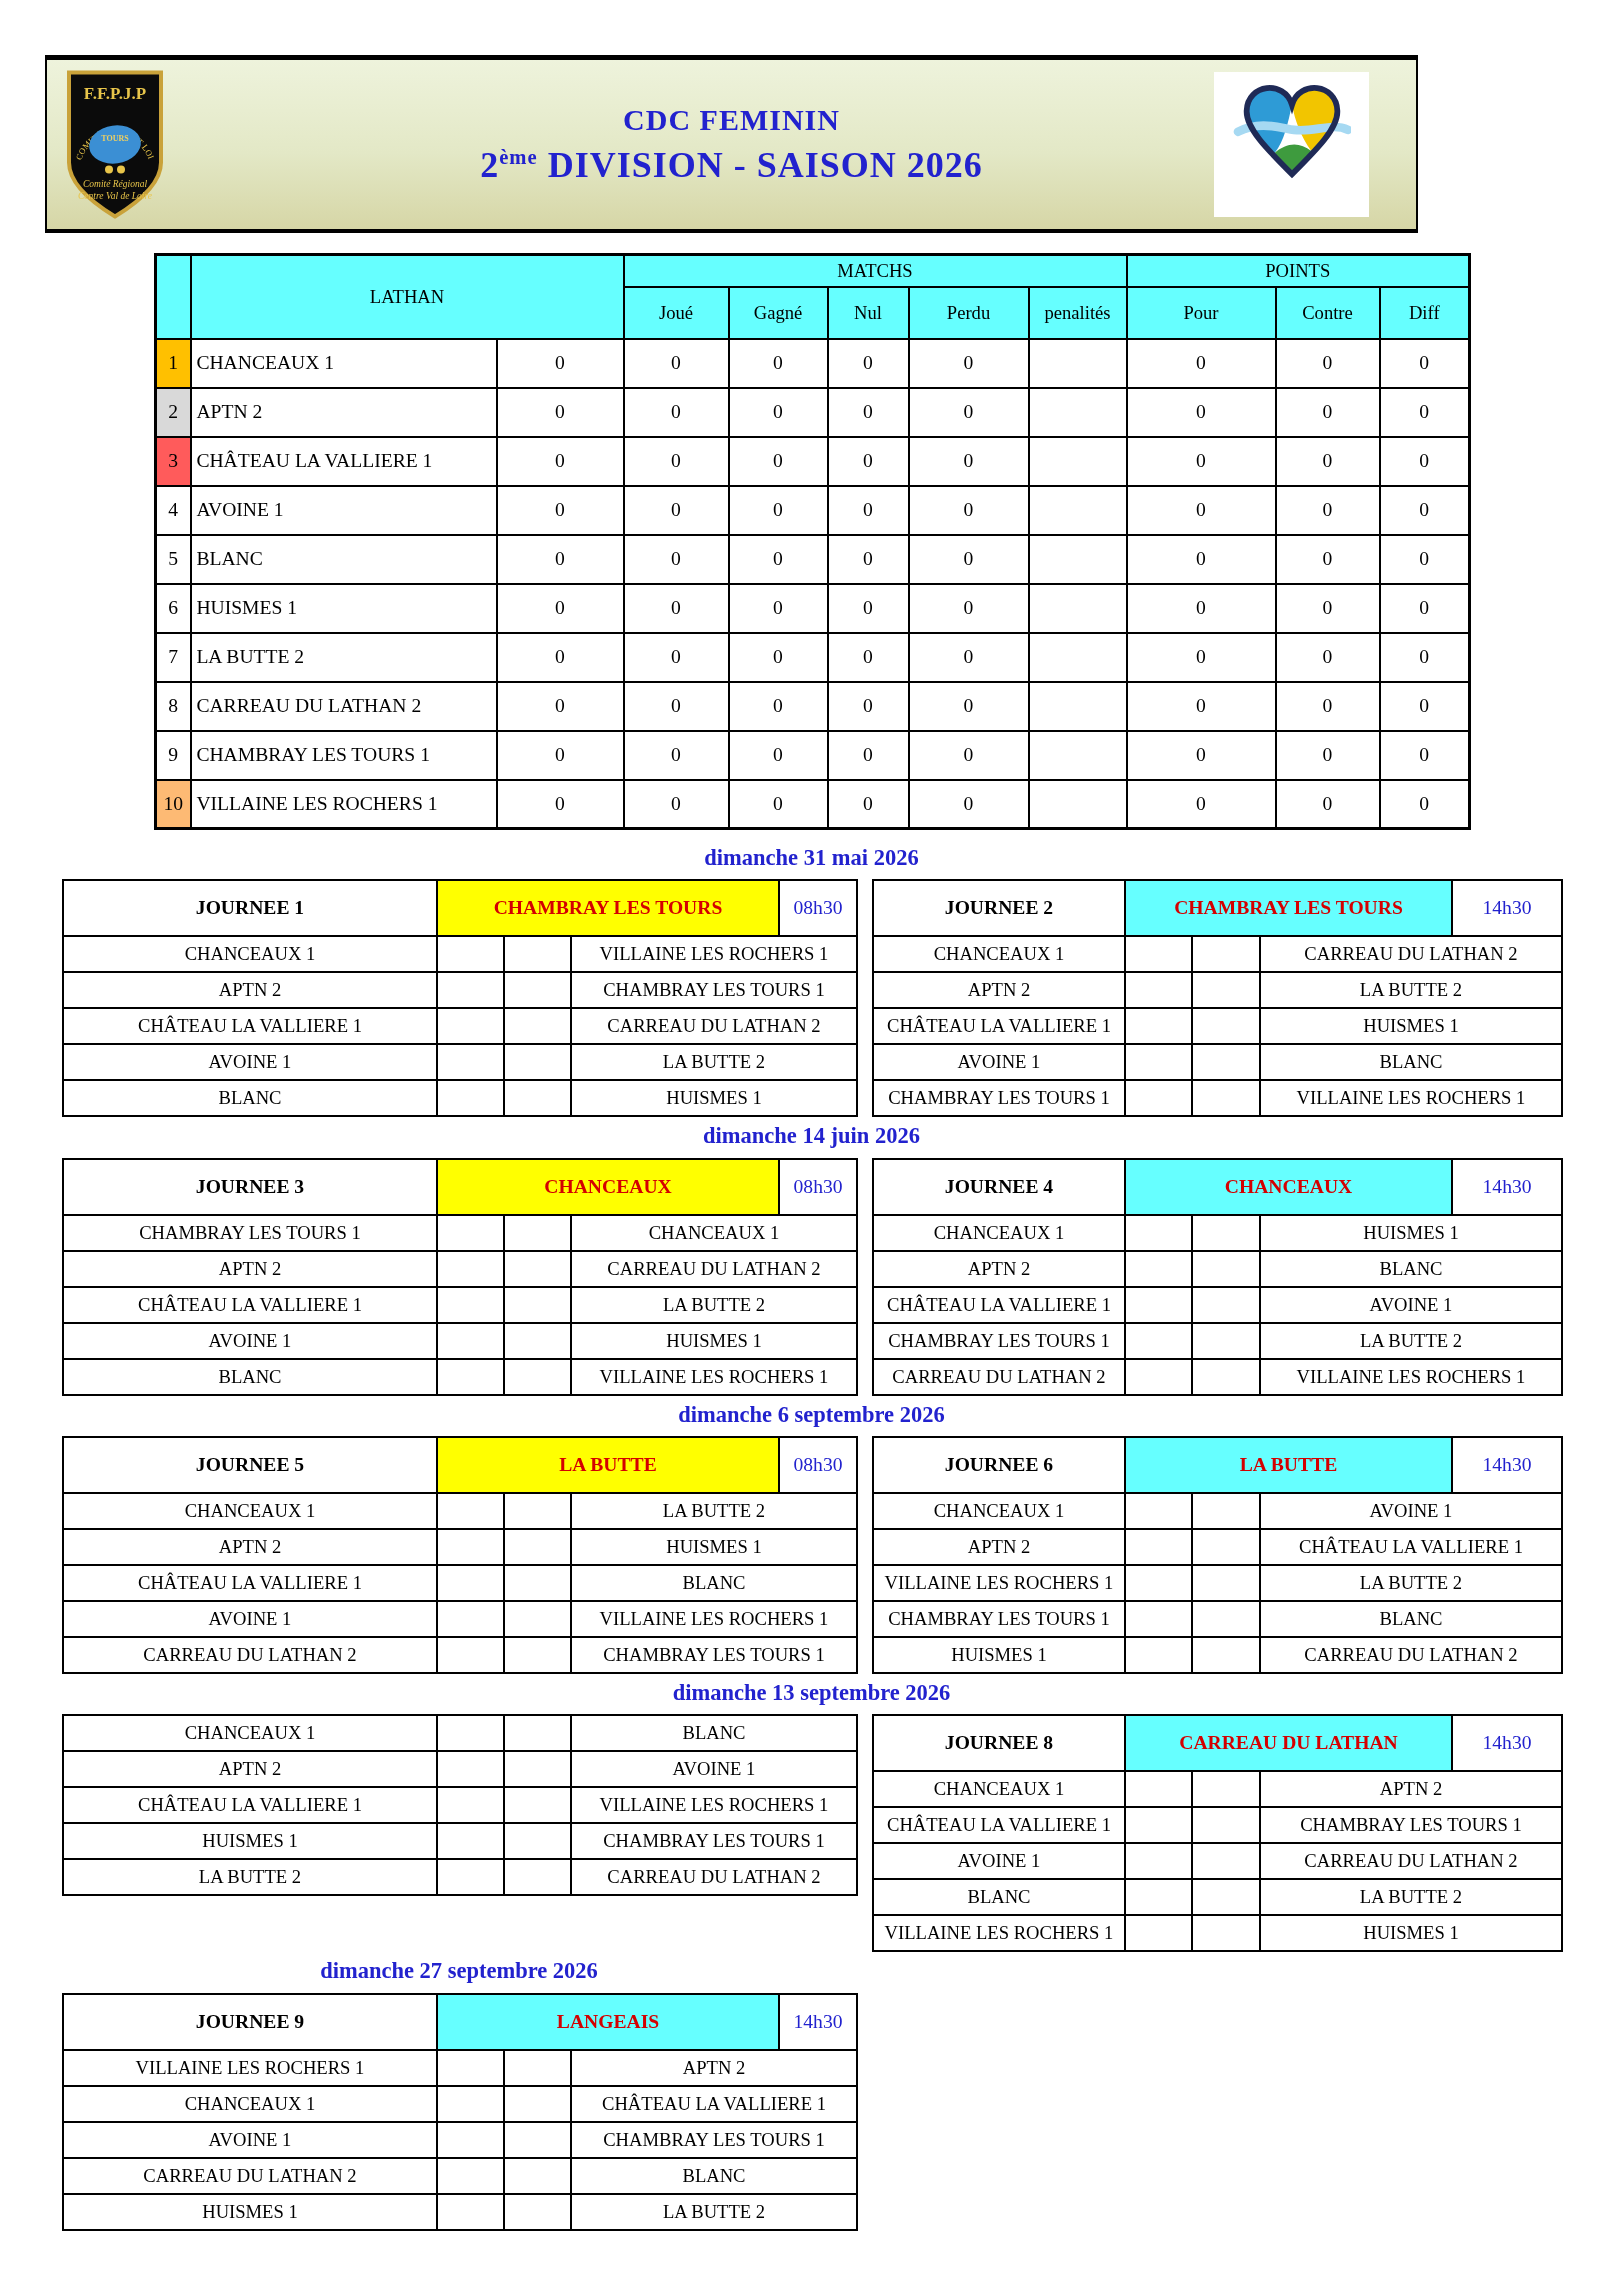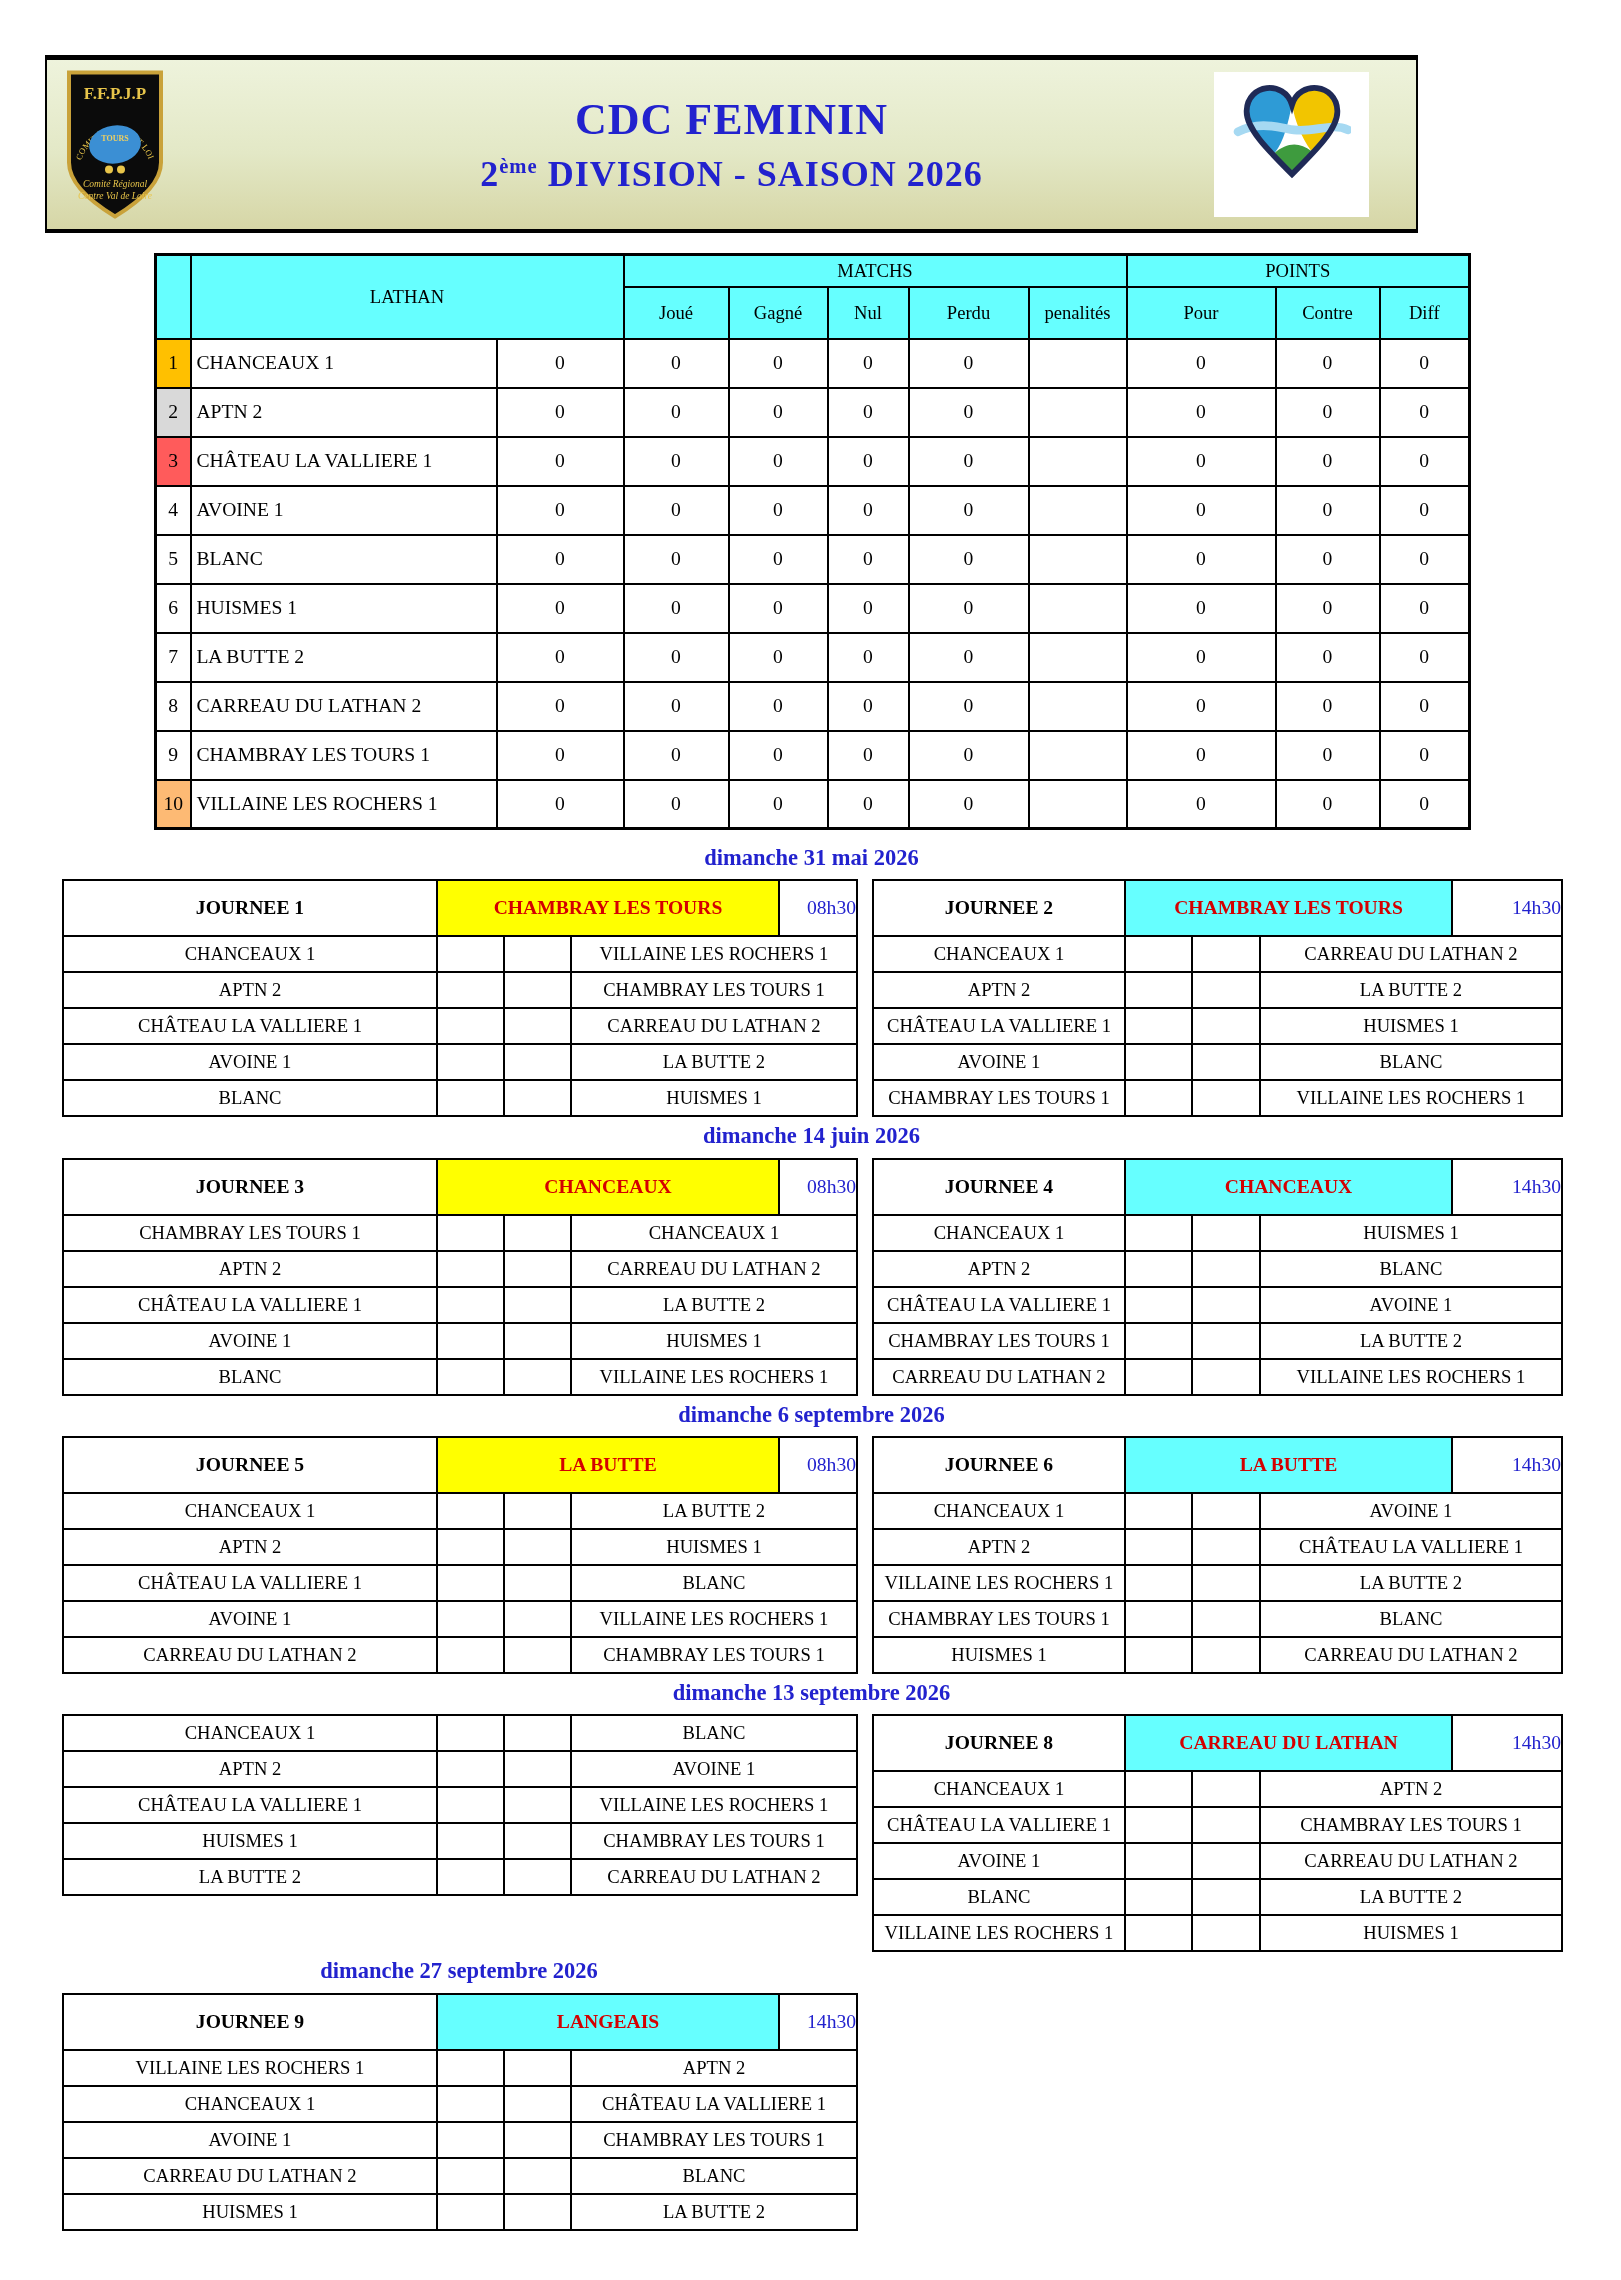--- a/index.html
+++ b/index.html
@@ -13,21 +13,21 @@
   
   .banner {
     position:absolute; left:45px; top:55px; width:1373px; height:178px;
     background:linear-gradient(180deg,#eef3dc 0%,#e3e8c6 55%,#d6d6a6 100%);
     border-top:5.9px solid #000; border-bottom:4.9px solid #000;
     border-left:2px solid #000; border-right:2px solid #000;
   }
   .ffpjp { position:absolute; left:15.7px; top:6.9px; width:104px; height:155px; }
   .titles { position:absolute; left:0; top:0; width:100%; height:100%;
     display:flex; flex-direction:column; align-items:center; justify-content:center; gap:7.8px; }
-  .title-1 { color:#2222ce; font-weight:bold; font-size:44px; letter-spacing:1px;text-align:right; }
+  .title-1 { color:#2222ce; font-weight:bold; font-size:30px; letter-spacing:1px;text-align:right; }
   .title-2 { color:#2222ce; font-weight:bold; font-size:36px; letter-spacing:1px; }
   .title-2 sup { font-size:20.6px; vertical-align:super; }
   .region-box { position:absolute; right:47px; top:11.8px; width:155px; height:145px;
     background:#ffffff; display:flex; flex-direction:column; align-items:center; }
   .region-name { color:#1f2a56; font-size:14.7px; font-weight:bold; font-style:italic; margin-top:-5.9px; white-space:nowrap; }
   .region-word { color:#1f2a56; font-size:7.8px; font-style:italic; align-self:flex-start; margin:-9.8px 0 0 13.7px; }
 
   
   table { border-collapse:collapse; table-layout:fixed; }
   .standings { position:absolute; left:154px; top:253px; width:1314px; border:3.9px solid #000; }
@@ -40,21 +40,21 @@
 
   
   .date-head { position:absolute; width:1499px; left:62px; text-align:center;
     color:#2222ce; font-weight:bold; font-size:22.5px; }
   .date-head.left-only { width:794px; }
   .j { position:absolute; border:2.9px solid #000; background:#fff; }
   .j td { border:2.9px solid #000; height:36px; text-align:center; font-size:18.6px; overflow:hidden; white-space:nowrap; }
   .j tr.jh td { height:56px; }
   .j .jt { font-weight:bold; font-size:19.6px; }
   .j .jv { font-weight:bold; color:#d40000; font-size:19.6px; }
-  .j .jtime { color:#2222ce; font-size:19.6px;text-align:right; }
+  .j .jtime { color:#2222ce; font-size:19.6px; }
 </style>
 </head>
 <body>
 
 <div class="banner">
   <div class="ffpjp">
     <svg width="104" height="155" viewBox="0 0 104 152">
       <defs>
           <path id="arcA" d="M18 92 A36 38 0 0 1 86 92"></path>
         </defs>

